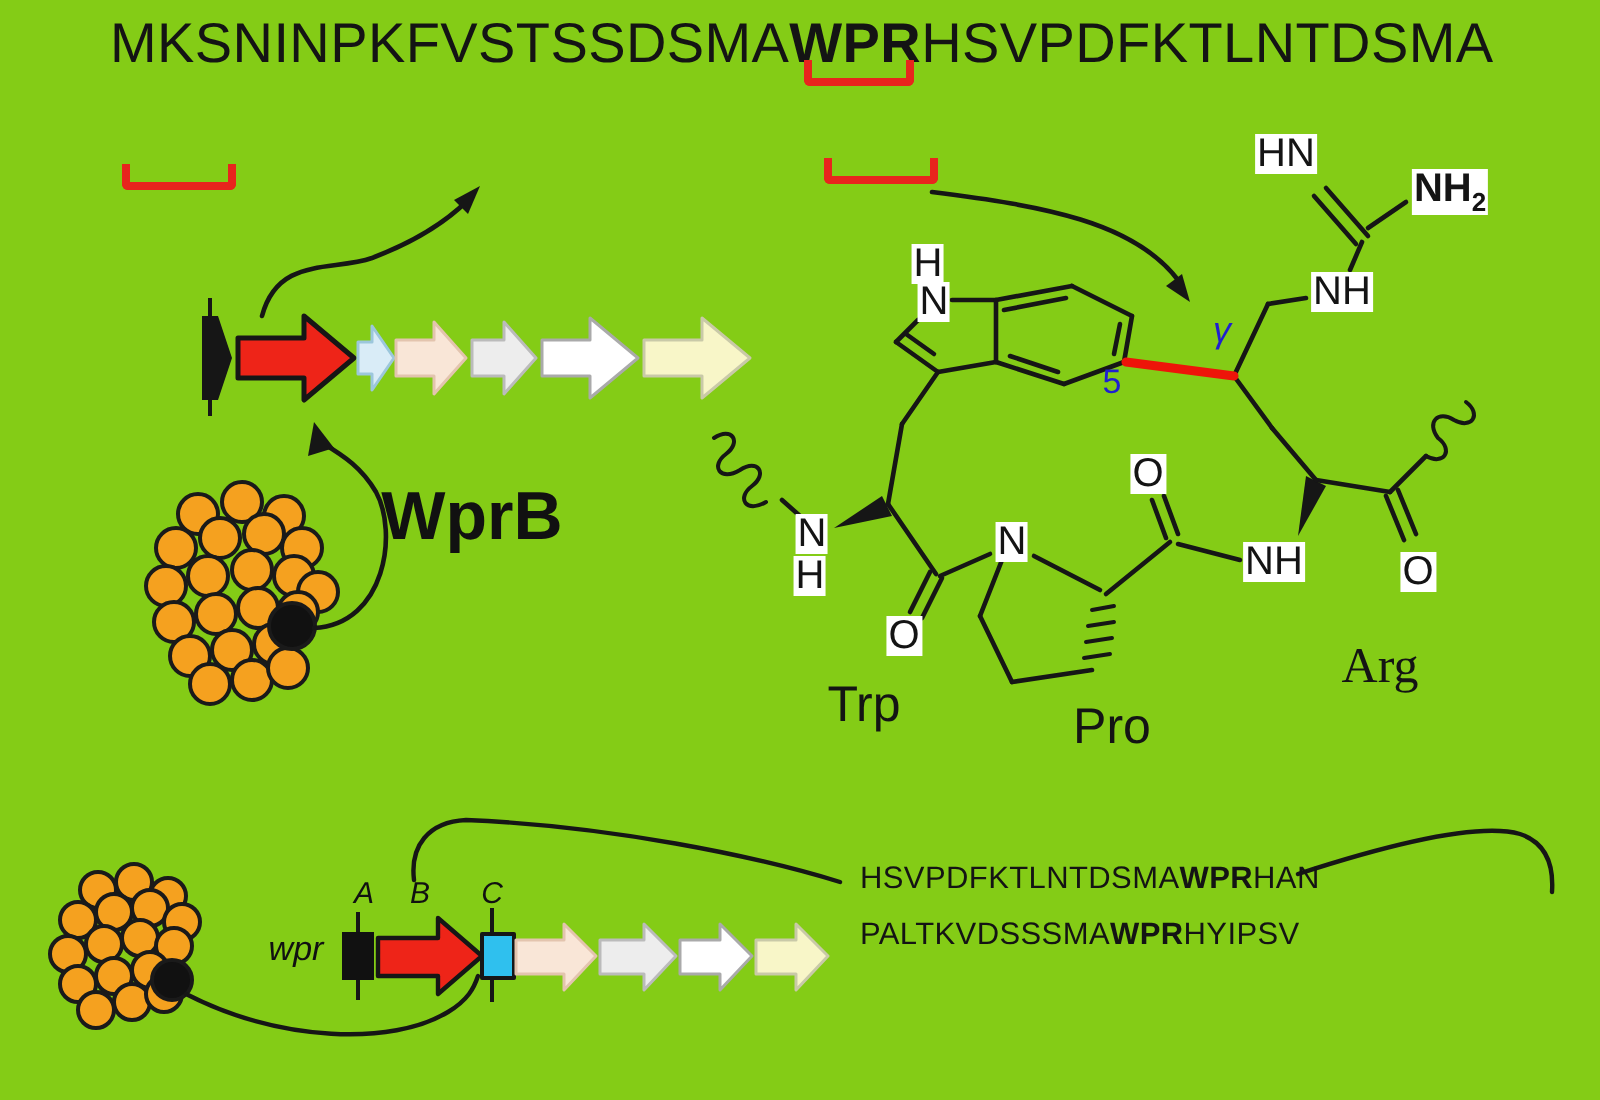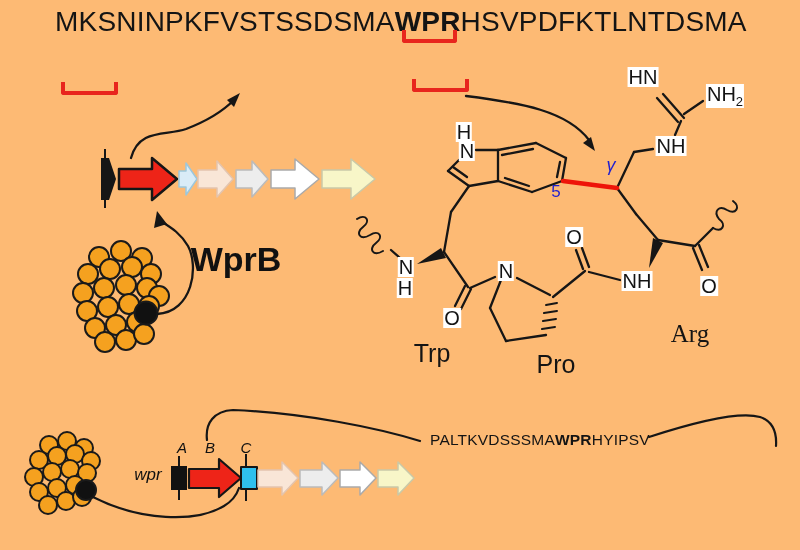--- a/index.html
+++ b/index.html
@@ -1,16 +1,16 @@
 <!DOCTYPE html>
 <html><head>
 <meta charset="utf-8">
 <style>
   html,body{margin:0;padding:0;background:#fff;}
-  #canvas{position:relative;width:800px;height:550px;background:#fdba74;overflow:hidden;
+  #canvas{position:relative;width:800px;height:550px;background:#84cc16;overflow:hidden;
           font-family:"Liberation Sans","DejaVu Sans",sans-serif;color:#111;}
   #art{position:absolute;left:0;top:0;width:800px;height:550px;}
   .txt{position:absolute;white-space:nowrap;}
   .seq{font-size:28px;letter-spacing:0.2px;color:#141414;}
   .seq .b{font-weight:700;}
   .seq2{letter-spacing:0.8px;}
   .bseq{font-size:15.5px;letter-spacing:0.2px;line-height:27.5px;color:#141414;}
   .bseq .b{font-weight:700;}
   .bracket{position:absolute;height:9px;border:4px solid #e8251d;border-top:none;
            border-bottom-left-radius:3px;border-bottom-right-radius:3px;}
@@ -184,21 +184,21 @@
 
   <div class="bracket" style="left:402px;top:30px;width:47px;"></div>
   <div class="bracket" style="left:61px;top:82px;width:49px;"></div>
   <div class="bracket" style="left:412px;top:79px;width:49px;"></div>
 
   <div class="lbl enzyme" style="left:236px;top:259px;">WprB</div>
 
   <div class="lbl atom" style="left:464px;top:132px;">H</div>
   <div class="lbl atom" style="left:467px;top:151px;">N</div>
   <div class="lbl atom" style="left:643px;top:77px;">HN</div>
-  <div class="lbl atom" style="left:725px;top:96px;"><span>NH</span><sub>2</sub></div>
+  <div class="lbl atom" style="left:725px;top:96px;font-weight:bold;"><span>NH</span><sub>2</sub></div>
   <div class="lbl atom" style="left:671px;top:146px;">NH</div>
   <div class="lbl atom blue" style="left:611px;top:165px;font-style:italic;font-size:18px;">γ</div>
   <div class="lbl atom blue" style="left:556px;top:191px;font-size:17px;">5</div>
   <div class="lbl atom" style="left:406px;top:267px;">N</div>
   <div class="lbl atom" style="left:405px;top:288px;">H</div>
   <div class="lbl atom" style="left:452px;top:318px;">O</div>
   <div class="lbl atom" style="left:506px;top:271px;">N</div>
   <div class="lbl atom" style="left:574px;top:237px;">O</div>
   <div class="lbl atom" style="left:637px;top:281px;">NH</div>
   <div class="lbl atom" style="left:709px;top:286px;">O</div>
@@ -206,16 +206,17 @@
   <div class="lbl res" style="left:432px;top:353px;">Trp</div>
   <div class="lbl res" style="left:556px;top:364px;">Pro</div>
   <div class="lbl res" style="left:690px;top:334px;font-family:Liberation Serif, serif;">Arg</div>
 
   <div class="lbl wpr-label" style="left:148px;top:475px;">wpr</div>
   <div class="lbl gene-letter" style="left:182px;top:447px;">A</div>
   <div class="lbl gene-letter" style="left:210px;top:447px;">B</div>
   <div class="lbl gene-letter" style="left:246px;top:447px;">C</div>
 
   <div class="txt bseq" style="left:430px;top:426px;">
+    <div><span>HSVPDFKTLNTDSMA</span><span class="b">WPR</span><span>HAN</span></div>
     <div><span>PALTKVDSSSMA</span><span class="b">WPR</span><span>HYIPSV</span></div>
   </div>
 
 </div>
 
 </body></html>

